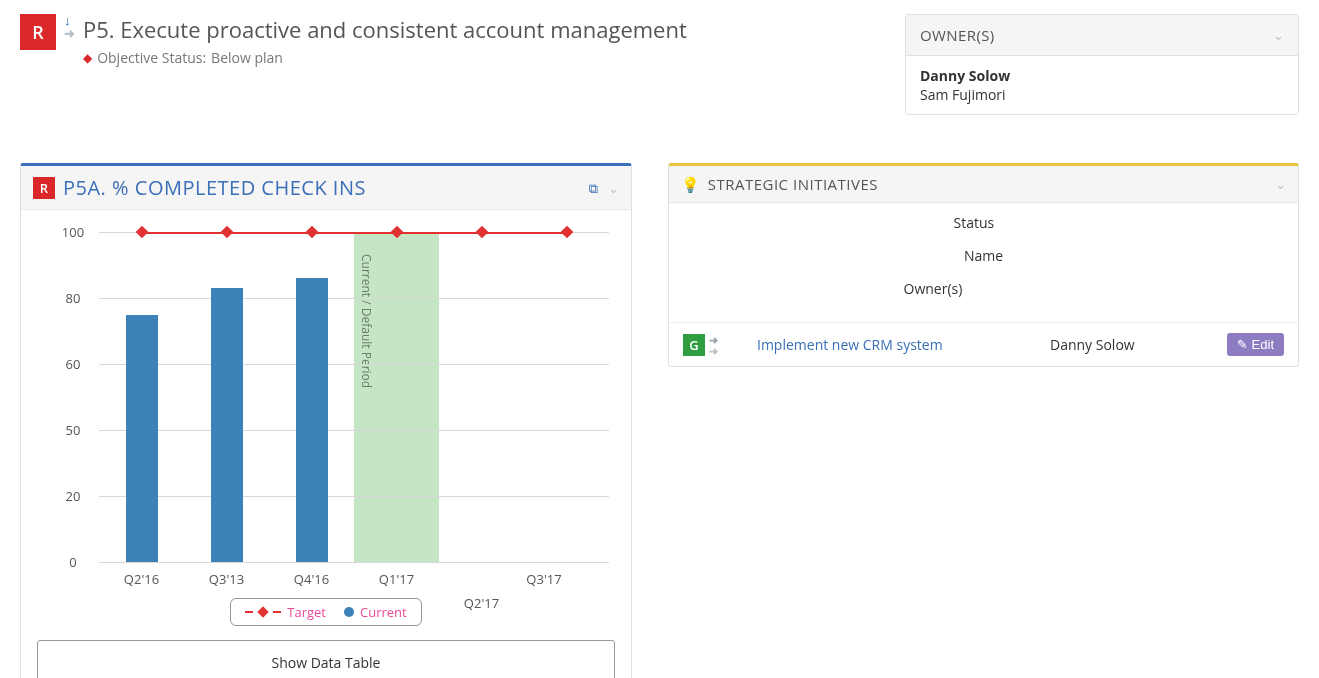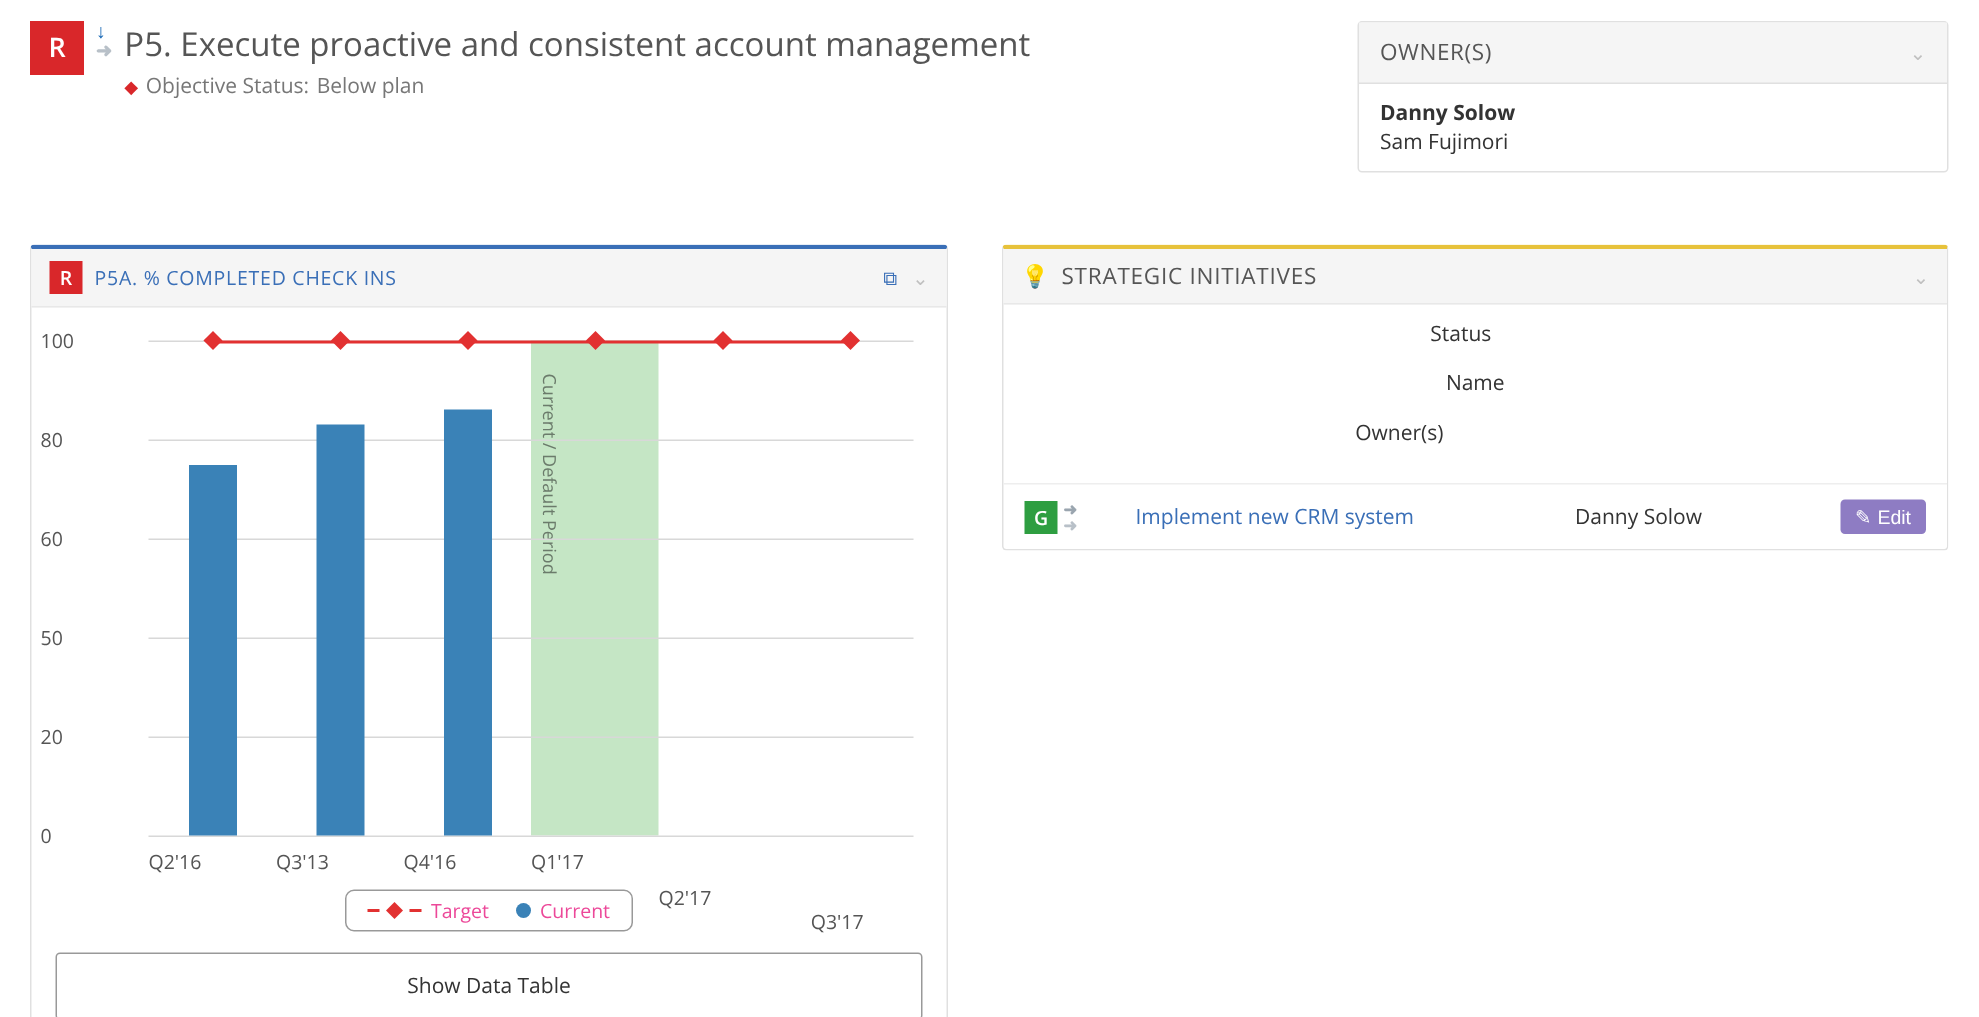--- a/index.html
+++ b/index.html
@@ -45,28 +45,28 @@
 .col-left { width: 612px; }
 .col-right { flex: 1; }
 .chart-panel {
   border: 1px solid #e0e0e0; border-top: 3px solid #3a6fb7;
   border-radius: 3px; background: #fff;
 }
 .chart-head {
   background: #f5f5f5; border-bottom: 1px solid #e8e8e8;
   padding: 8px 12px; display: flex; align-items: center; gap: 8px;
 }
-.chart-title { color: #3a6fb7; font-size: 13px; font-weight: 400; letter-spacing: 0.5px; flex: 1; }
+.chart-title { color: #3a6fb7; font-size: 20px; font-weight: 400; letter-spacing: 0.5px; flex: 1; }
 .head-icons { color: #3a6fb7; display: flex; gap: 10px; align-items: center; }
 .chart-body { padding: 12px 6px 6px 6px; }
 .chart-area { position: relative; width: 595px; height: 370px; }
 .plot { position: absolute; left: 72px; top: 10px; width: 510px; height: 330px; }
 .gridline { position: absolute; left: 0; right: 0; height: 1px; background: #d8d8d8; }
-.ylabel { position: absolute; left: 0; width: 60px; text-align: left; font-size: 13px; color: #555; transform: translateY(-50%); }
-.xlabel { position: absolute; top: 348px; width: 85px; text-align: left; font-size: 13px; color: #555; transform: translateX(-50%); }
+.ylabel { position: absolute; left: 16px; width: 60px; text-align: center; font-size: 13px; color: #555; transform: translateY(-50%); }
+.xlabel { position: absolute; top: 348px; width: 85px; text-align: center; font-size: 13px; color: #555; transform: translateX(-50%); }
 .band { position: absolute; top: 0; bottom: 0; background: #c5e6c5; }
 .band-label {
   position: absolute; top: 22px; left: 4px; writing-mode: vertical-rl;
   font-size: 12px; color: #6b7b6b;
 }
 .bar { position: absolute; bottom: 0; width: 32px; background: #3a82b7; transform: translateX(-50%); }
 .target-line { position: absolute; height: 2px; background: #e23131; left: 0; right: 0; }
 .target-pt {
   position: absolute; width: 9px; height: 9px; background: #e23131;
   transform: translate(-50%, -50%) rotate(45deg);
@@ -178,21 +178,21 @@
             <div class="ylabel" style="top: 274px;">20</div>
             <div class="ylabel" style="top: 208px;">50</div>
             <div class="ylabel" style="top: 142px;">60</div>
             <div class="ylabel" style="top: 76px;">80</div>
             <div class="ylabel" style="top: 10px;">100</div>
             <div class="xlabel" style="left: 114.5px;">Q2'16</div>
             <div class="xlabel" style="left: 199.5px;">Q3'13</div>
             <div class="xlabel" style="left: 284.5px;">Q4'16</div>
             <div class="xlabel" style="left: 369.5px;">Q1'17</div>
             <div class="xlabel" style="left: 454.5px; margin-top: 24px;">Q2'17</div>
-            <div class="xlabel" style="left: 556px; margin-top: 40px;">Q3'17</div>
+            <div class="xlabel" style="left: 517px;">Q3'17</div>
           </div>
         <div class="legend-wrap">
           <div class="legend">
             <span class="item">
               <span class="line-red"></span>
                 <span class="diamond-red"></span>
                 <span class="line-red"></span>
               <span>Target</span>
             </span>
             <span class="item">

